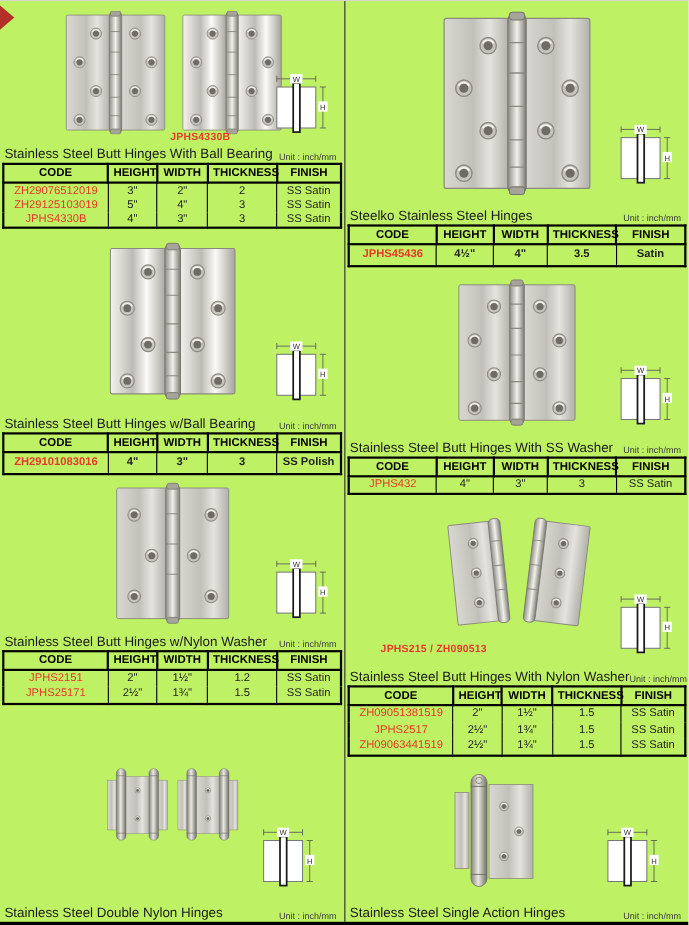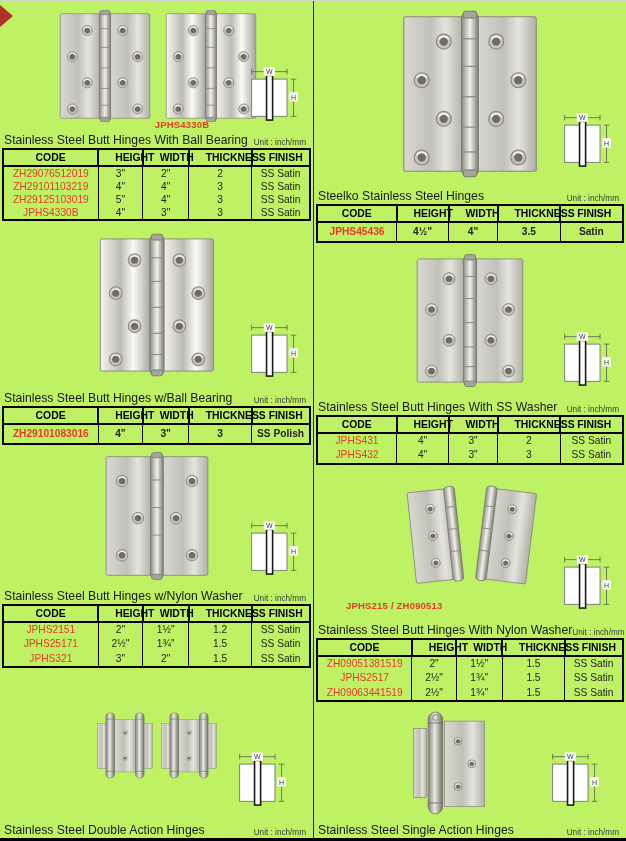--- a/index.html
+++ b/index.html
@@ -16,21 +16,21 @@
   .photos{display:flex;align-items:center;justify-content:center;gap:10px;}
   .hinge{display:inline-block;line-height:0;}
   .diagram{position:absolute;right:10px;bottom:10px;line-height:0;}
   .caption{position:absolute;color:#e8392b;font-size:9.5px;font-weight:bold;letter-spacing:.2px;}
   .cap-center{left:180px;transform:translateX(-50%);bottom:1px;}
   .cap-left{left:30px;bottom:10px;}
   .title-row{display:flex;justify-content:space-between;align-items:flex-end;height:16px;margin:0 0 1px 0;flex-shrink:0;}
   .title{font-size:12.2px;color:#1a1a1a;padding-left:2px;white-space:nowrap;}
   .unit{font-size:8.2px;color:#3a3a3a;padding-right:5px;white-space:nowrap;}
   table{width:100%;border-collapse:collapse;border:2px solid #000;table-layout:fixed;flex-shrink:0;}
-  th{border:2px solid #000;font-size:10.4px;font-weight:bold;color:#000;padding:1px 16px;height:13px;text-align:center;}
+  th{border:2px solid #000;font-size:10.4px;font-weight:bold;color:#000;padding:1px 4px;height:13px;text-align:center;}
   td{border-left:1.4px solid #000;border-right:1.4px solid #000;text-align:center;
      font-size:10.2px;color:#222;padding:1px 0;line-height:12.5px;}
   table.tight td{padding:0;line-height:13px;}
   table.roomy td{padding:2.5px 0;font-weight:bold;}
   td.code{color:#e8392b;margin-left:23px;}
   .footer-bar{position:absolute;left:0;bottom:0;width:626px;height:4px;background:#000;}
   .rot-l{transform:rotate(-6deg);}
   .rot-r{transform:rotate(7deg);}
 </style>
 </head>
@@ -184,27 +184,20 @@
           </thead>
         <tbody>
             <tr>
               <td class="code">ZH29076512019</td>
               <td>3"</td>
               <td>2"</td>
               <td>2</td>
               <td>SS Satin</td>
             </tr>
             <tr>
-              <td class="code">ZH29101103219</td>
-              <td>4"</td>
-              <td>4"</td>
-              <td>3</td>
-              <td>SS Satin</td>
-            </tr>
-            <tr>
               <td class="code">ZH29125103019</td>
               <td>5"</td>
               <td>4"</td>
               <td>3</td>
               <td>SS Satin</td>
             </tr>
             <tr>
               <td class="code">JPHS4330B</td>
               <td>4"</td>
               <td>3"</td>
@@ -375,27 +368,20 @@
               <td>1.2</td>
               <td>SS Satin</td>
             </tr>
             <tr>
               <td class="code">JPHS25171</td>
               <td>2½"</td>
               <td>1¾"</td>
               <td>1.5</td>
               <td>SS Satin</td>
             </tr>
-            <tr>
-              <td class="code">JPHS321</td>
-              <td>3"</td>
-              <td>2"</td>
-              <td>1.5</td>
-              <td>SS Satin</td>
-            </tr>
           </tbody>
       </table>
 
       <div class="photo-area grow">
         <div class="photos" style="gap:6px">
           <span class="hinge"><svg width="58" height="102" viewBox="0 0 100 115">
                 <rect x="3" y="20" width="15" height="78" fill="url(#gSat)" stroke="#8a897f" stroke-width="0.8"></rect>
                 <rect x="82" y="20" width="15" height="78" fill="url(#gSat)" stroke="#8a897f" stroke-width="0.8"></rect>
                 <rect x="31" y="14" width="38" height="90" fill="url(#gSat)" stroke="#8a897f" stroke-width="0.8"></rect>
                 <circle cx="50" cy="36" r="4.2" fill="#c6c5bd" stroke="#8d8c82" stroke-width="0.9"></circle>
@@ -438,21 +424,21 @@
               <rect x="18" y="2.5" width="12" height="9" fill="#ffffff"></rect>
               <text x="24" y="10" font-size="7.5" fill="#333" text-anchor="middle" font-family="Liberation Sans, sans-serif">W</text>
               <line x1="50" y1="15" x2="50" y2="55" stroke="#555" stroke-width="0.8"></line>
               <line x1="47" y1="15" x2="53" y2="15" stroke="#555" stroke-width="0.8"></line>
               <line x1="47" y1="55" x2="53" y2="55" stroke="#555" stroke-width="0.8"></line>
               <rect x="45.5" y="29" width="9" height="10" fill="#ffffff"></rect>
               <text x="50" y="37.5" font-size="7.5" fill="#333" text-anchor="middle" font-family="Liberation Sans, sans-serif">H</text>
             </svg></span>
       </div>
       <div class="title-row" style="height:15px">
-        <span class="title">Stainless Steel Double Action Hinges</span>
+        <span class="title">Stainless Steel Double Nylon Hinges</span>
         <span class="unit">Unit : inch/mm</span>
       </div>
     </div>
 
     <div class="col right">
 
       <div class="photo-area" style="height:186px">
         <div class="photos">
           <span class="hinge"><svg viewBox="0 0 100 120" width="138" height="174">
                 <rect x="2" y="4" width="43" height="112" rx="1.5" fill="url(#gSat)" stroke="#8a897f" stroke-width="0.8"></rect>
@@ -608,27 +594,20 @@
             <tr>
               <th>CODE</th>
               <th>HEIGHT</th>
               <th>WIDTH</th>
               <th>THICKNESS</th>
               <th>FINISH</th>
             </tr>
           </thead>
         <tbody>
             <tr>
-              <td class="code">JPHS431</td>
-              <td>4"</td>
-              <td>3"</td>
-              <td>2</td>
-              <td>SS Satin</td>
-            </tr>
-            <tr>
               <td class="code">JPHS432</td>
               <td>4"</td>
               <td>3"</td>
               <td>3</td>
               <td>SS Satin</td>
             </tr>
           </tbody>
       </table>
 
       <div class="photo-area" style="height:156px">

